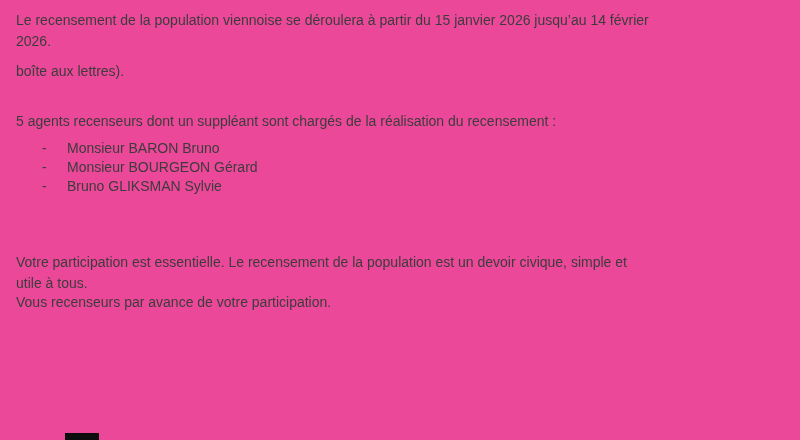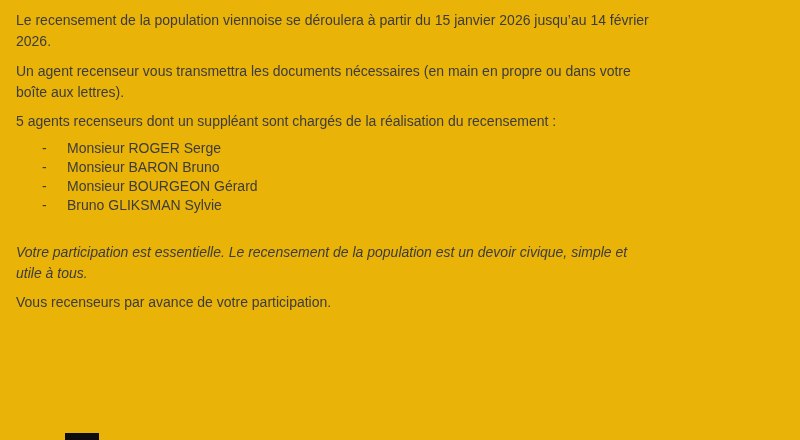--- a/index.html
+++ b/index.html
@@ -22,21 +22,21 @@
   .para {
     position: absolute;
     left: 16px;
     line-height: 21px;
     white-space: nowrap;
   }
   .para .line { display: block; }
   #p1 { top: 10px; }
   #p2 { top: 61px; }
   #p3 { top: 111px; }
-  #p4 { top: 242px; font-style: italic; }
+  #p4 { top: 252px; }
   #p5 { top: 292px; }
   .agents-list {
     position: absolute;
     left: 16px;
     top: 139px;
     line-height: 19px;
     white-space: nowrap;
   }
   .list-item { padding-left: 26px; }
   .dash {
@@ -47,40 +47,36 @@
     position: absolute;
     left: 65px;
     top: 433px;
     width: 34px;
     height: 7px;
   }
 </style>
 </head>
 <body>
 
-<div class="page" style="color: rgb(60, 60, 60); background: #eab308;">
+<div class="page" style="color: rgb(60, 60, 60); background: #ec4899;">
 
   <div class="para" id="p1">
     <span class="line">Le recensement de la population viennoise se déroulera à partir du 15 janvier 2026 jusqu’au 14 février</span>
     <span class="line">2026.</span>
   </div>
 
   <div class="para" id="p2">
-    <span class="line">Un agent recenseur vous transmettra les documents nécessaires (en main en propre ou dans votre</span>
     <span class="line">boîte aux lettres).</span>
   </div>
 
   <div class="para" id="p3">
     <span class="line">5 agents recenseurs dont un suppléant sont chargés de la réalisation du recensement :</span>
   </div>
 
   <div class="agents-list">
-    <div class="list-item">
-      <span class="dash">-</span><span class="item-text">Monsieur ROGER Serge</span>
-    </div>
     <div class="list-item">
       <span class="dash">-</span><span class="item-text">Monsieur BARON Bruno</span>
     </div>
     <div class="list-item">
       <span class="dash">-</span><span class="item-text">Monsieur BOURGEON Gérard</span>
     </div>
     <div class="list-item">
       <span class="dash">-</span><span class="item-text">Bruno GLIKSMAN Sylvie</span>
     </div>
   </div>

